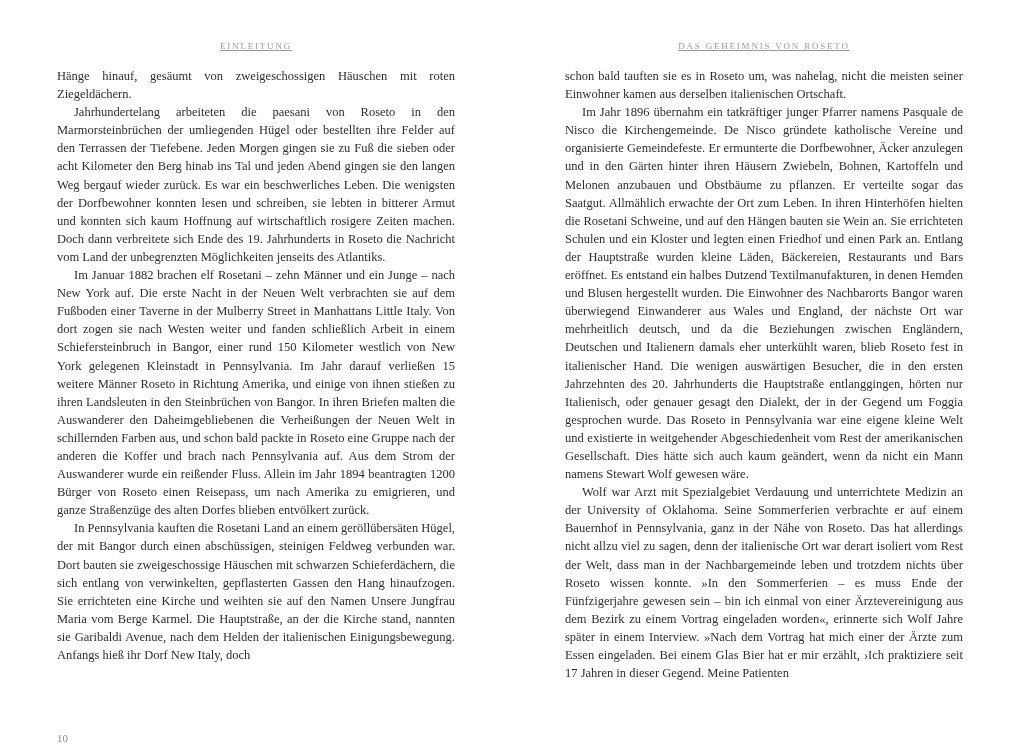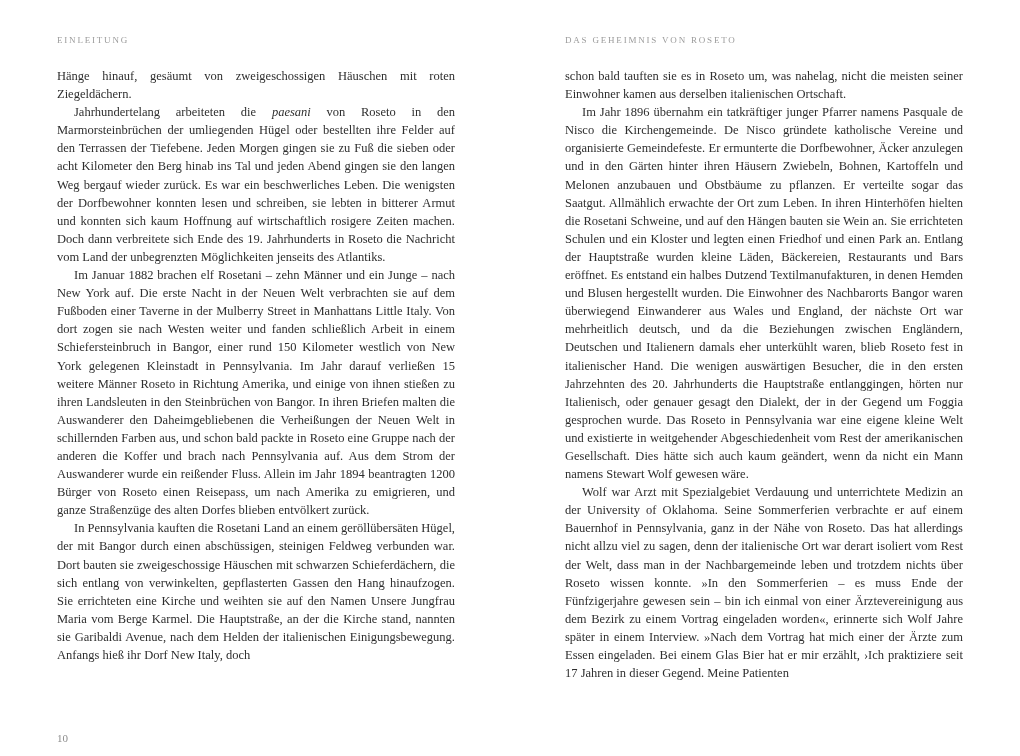--- a/index.html
+++ b/index.html
@@ -19,49 +19,50 @@
     position: absolute;
     top: 0;
     width: 398px;
     height: 756px;
   }
   .page-col.left  { left: 57px; }
   .page-col.right { left: 565px; }
 
   .running-head {
     position: absolute;
-    top: 35px;
+    top: 41px;
     left: 0;
     width: 100%;
-    text-align: left;
+    text-align: center;
     font-size: 9px;
     letter-spacing: 1.8px;
     color: #9b9b9b;
     text-transform: uppercase;
+    text-decoration: underline;
   }
 
   .page-body {
     position: absolute;
     top: 67px;
     left: 0;
     width: 100%;
     height: 652px;
     overflow: hidden;
   }
   .page-body p.para {
     margin: 0;
     font-size: 12.5px;
     line-height: 18.1px;
     text-align: justify;
     color: #2e2e2e;
     hyphens: auto;
     -webkit-hyphens: auto;
   }
   .page-body p.para.indent { text-indent: 17px; }
-  .italic { font-style: italic; }
+  .italic { }
 
   .page-number {
     position: absolute;
     top: 732px;
     left: 0;
     width: 100%;
     text-align: left;
     font-size: 11px;
     color: #8c8c8c;
   }

